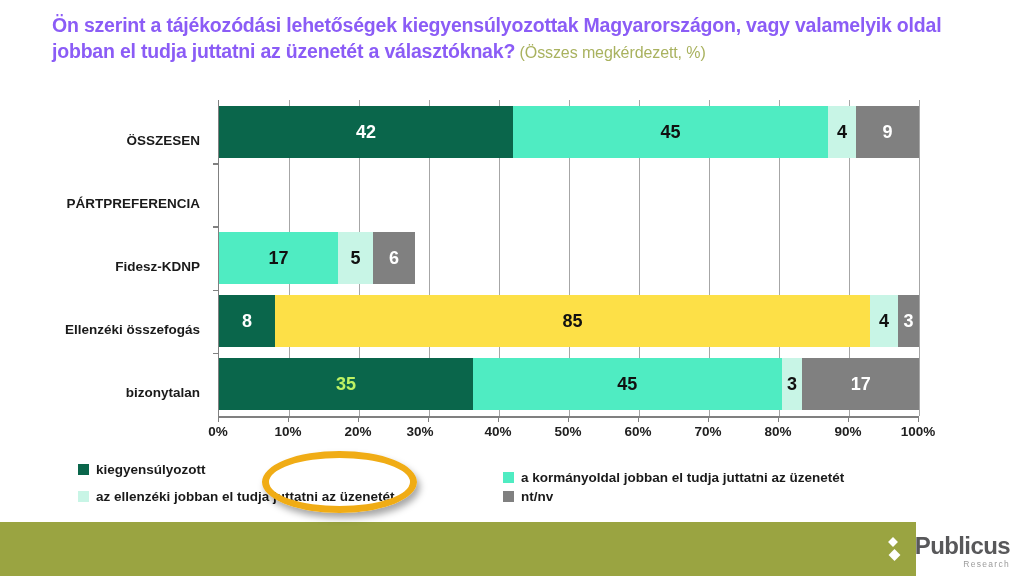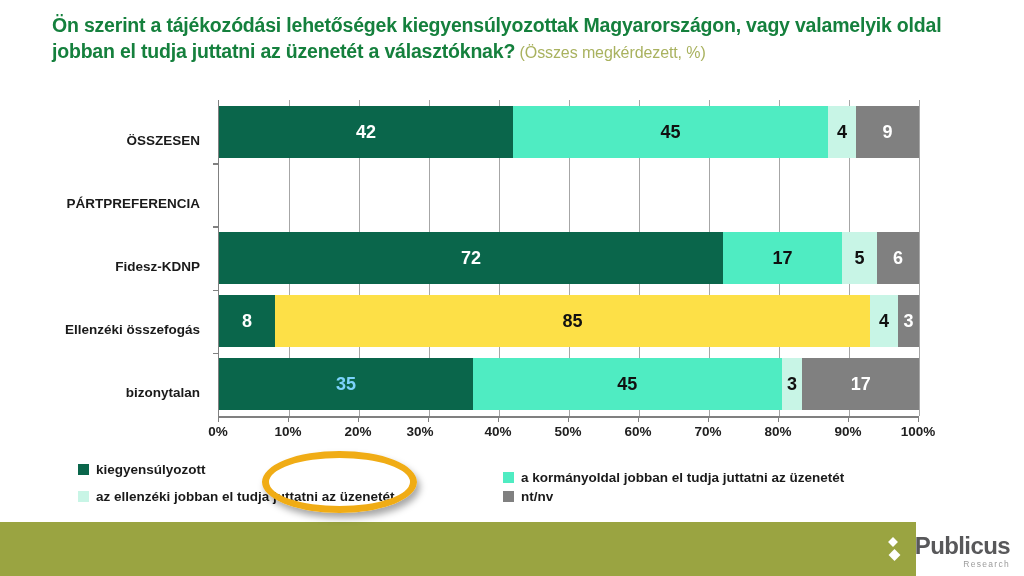--- a/index.html
+++ b/index.html
@@ -18,21 +18,21 @@
   
   .title-block {
     position: absolute;
     left: 52px;
     top: 12px;
     width: 900px;
   }
   .title-text {
     font-size: 19.5px;
     font-weight: bold;
-    color: #15803d;
+    color: #8b5cf6;
     line-height: 26px;
     letter-spacing: -0.2px;
     text-align: center;
   }
   .title-sub {
     font-size: 16px;
     font-weight: normal;
     color: #a9b25f;
     letter-spacing: -0.1px;
   }
@@ -283,23 +283,20 @@
           </div>
           <div class="seg" style="width: 28px; background: rgb(200, 245, 230); color: rgb(17, 17, 17);">
             <span>4</span>
           </div>
           <div class="seg" style="width: 63px; background: rgb(128, 128, 128); color: rgb(255, 255, 255);">
             <span>9</span>
           </div>
         </div>
         <div class="bar-row" style="top: 68.8px;"></div>
         <div class="bar-row" style="top: 132px;">
-          <div class="seg" style="width: 504px; background: rgb(10, 102, 75); color: rgb(255, 255, 255);">
-            <span>72</span>
-          </div>
           <div class="seg" style="width: 119px; background: rgb(79, 236, 194); color: rgb(17, 17, 17);">
             <span>17</span>
           </div>
           <div class="seg" style="width: 35px; background: rgb(200, 245, 230); color: rgb(17, 17, 17);">
             <span>5</span>
           </div>
           <div class="seg" style="width: 42px; background: rgb(128, 128, 128); color: rgb(255, 255, 255);">
             <span>6</span>
           </div>
         </div>
@@ -311,21 +308,21 @@
             <span>85</span>
           </div>
           <div class="seg" style="width: 28px; background: rgb(200, 245, 230); color: rgb(17, 17, 17);">
             <span>4</span>
           </div>
           <div class="seg" style="width: 21px; background: rgb(128, 128, 128); color: rgb(255, 255, 255);">
             <span>3</span>
           </div>
         </div>
         <div class="bar-row" style="top: 258.4px;">
-          <div class="seg" style="width: 259px; background: rgb(10, 102, 75); color: #7dd3fc;">
+          <div class="seg" style="width: 259px; background: rgb(10, 102, 75); color: #bef264;">
             <span>35</span>
           </div>
           <div class="seg" style="width: 315px; background: rgb(79, 236, 194); color: rgb(17, 17, 17);">
             <span>45</span>
           </div>
           <div class="seg" style="width: 21px; background: rgb(200, 245, 230); color: rgb(17, 17, 17);">
             <span>3</span>
           </div>
           <div class="seg" style="width: 119px; background: rgb(128, 128, 128); color: rgb(255, 255, 255);">
             <span>17</span>

